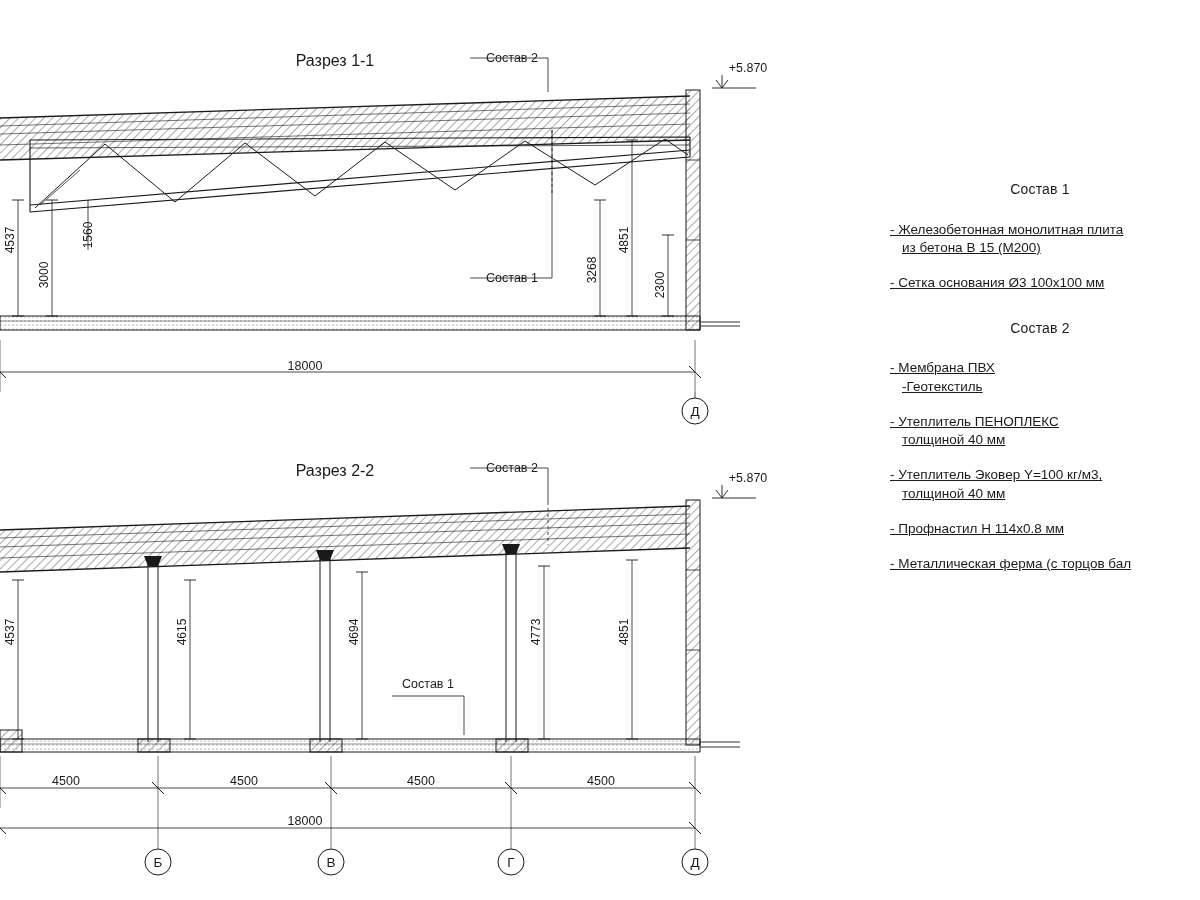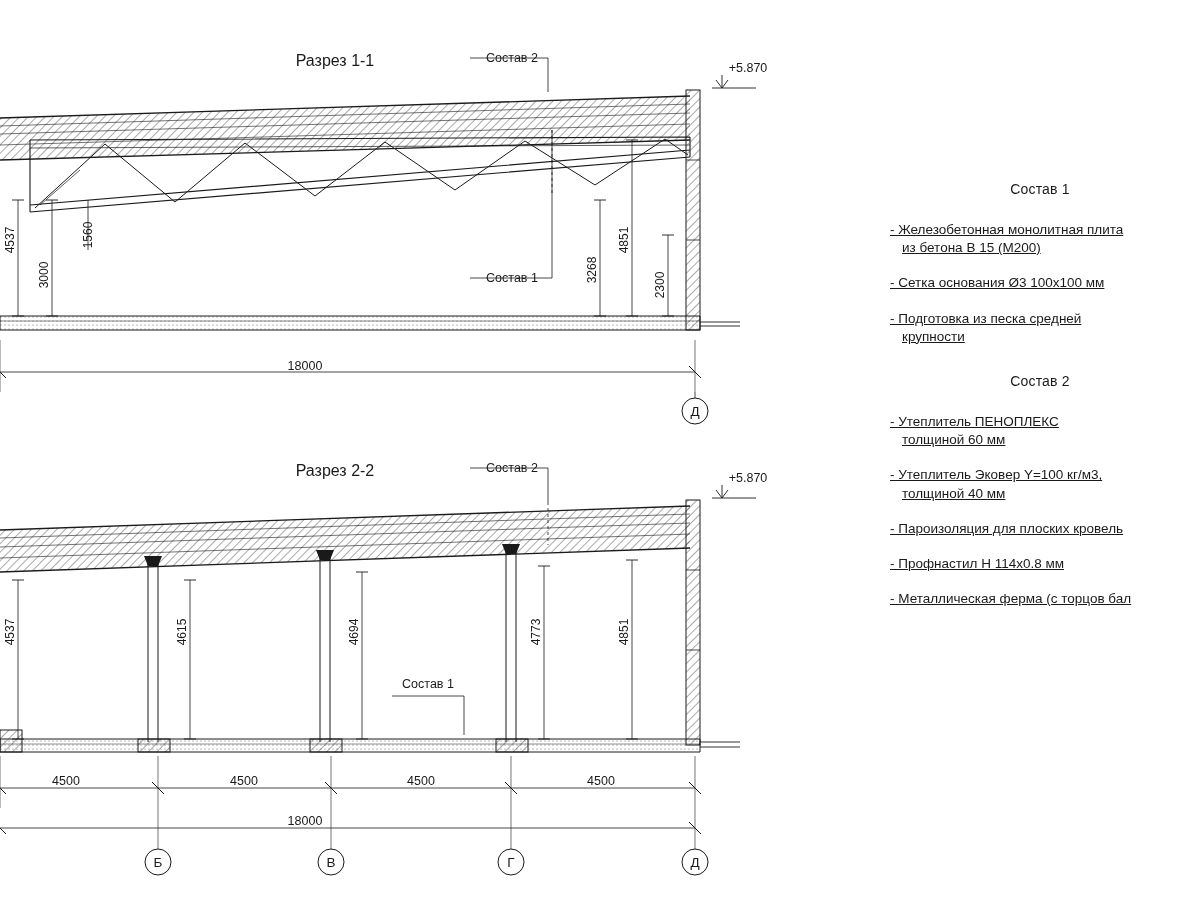--- a/index.html
+++ b/index.html
@@ -226,26 +226,25 @@
     <text x="511" y="867" font-size="13.5" text-anchor="middle">Г</text>
     <text x="695" y="867" font-size="13.5" text-anchor="middle">Д</text>
   </g>
 </svg>
 
 <div class="legend">
   <h3>Состав 1</h3>
   <p class="item">- Железобетонная  монолитная плита
   из бетона В 15 (М200)</p>
   <p class="item">- Сетка основания Ø3 100х100 мм</p>
-  <p class="item">- Подготовка из песка средней
-  крупности</p>
 
   <h3 class="second">Состав 2</h3>
+  <p class="item">- Мембрана ПВХ
+-Геотекстиль</p>
   <p class="item">- Утеплитель ПЕНОПЛЕКС
-  толщиной 60 мм</p>
+  толщиной 40 мм</p>
   <p class="item">- Утеплитель Эковер Y=100 кг/м3,
   толщиной 40 мм</p>
-  <p class="item">- Пароизоляция для плоских кровель</p>
   <p class="item">- Профнастил Н 114х0.8 мм</p>
   <p class="item">- Металлическая ферма (с торцов бал</p>
 </div>
 
 </div>
 
 </body></html>

